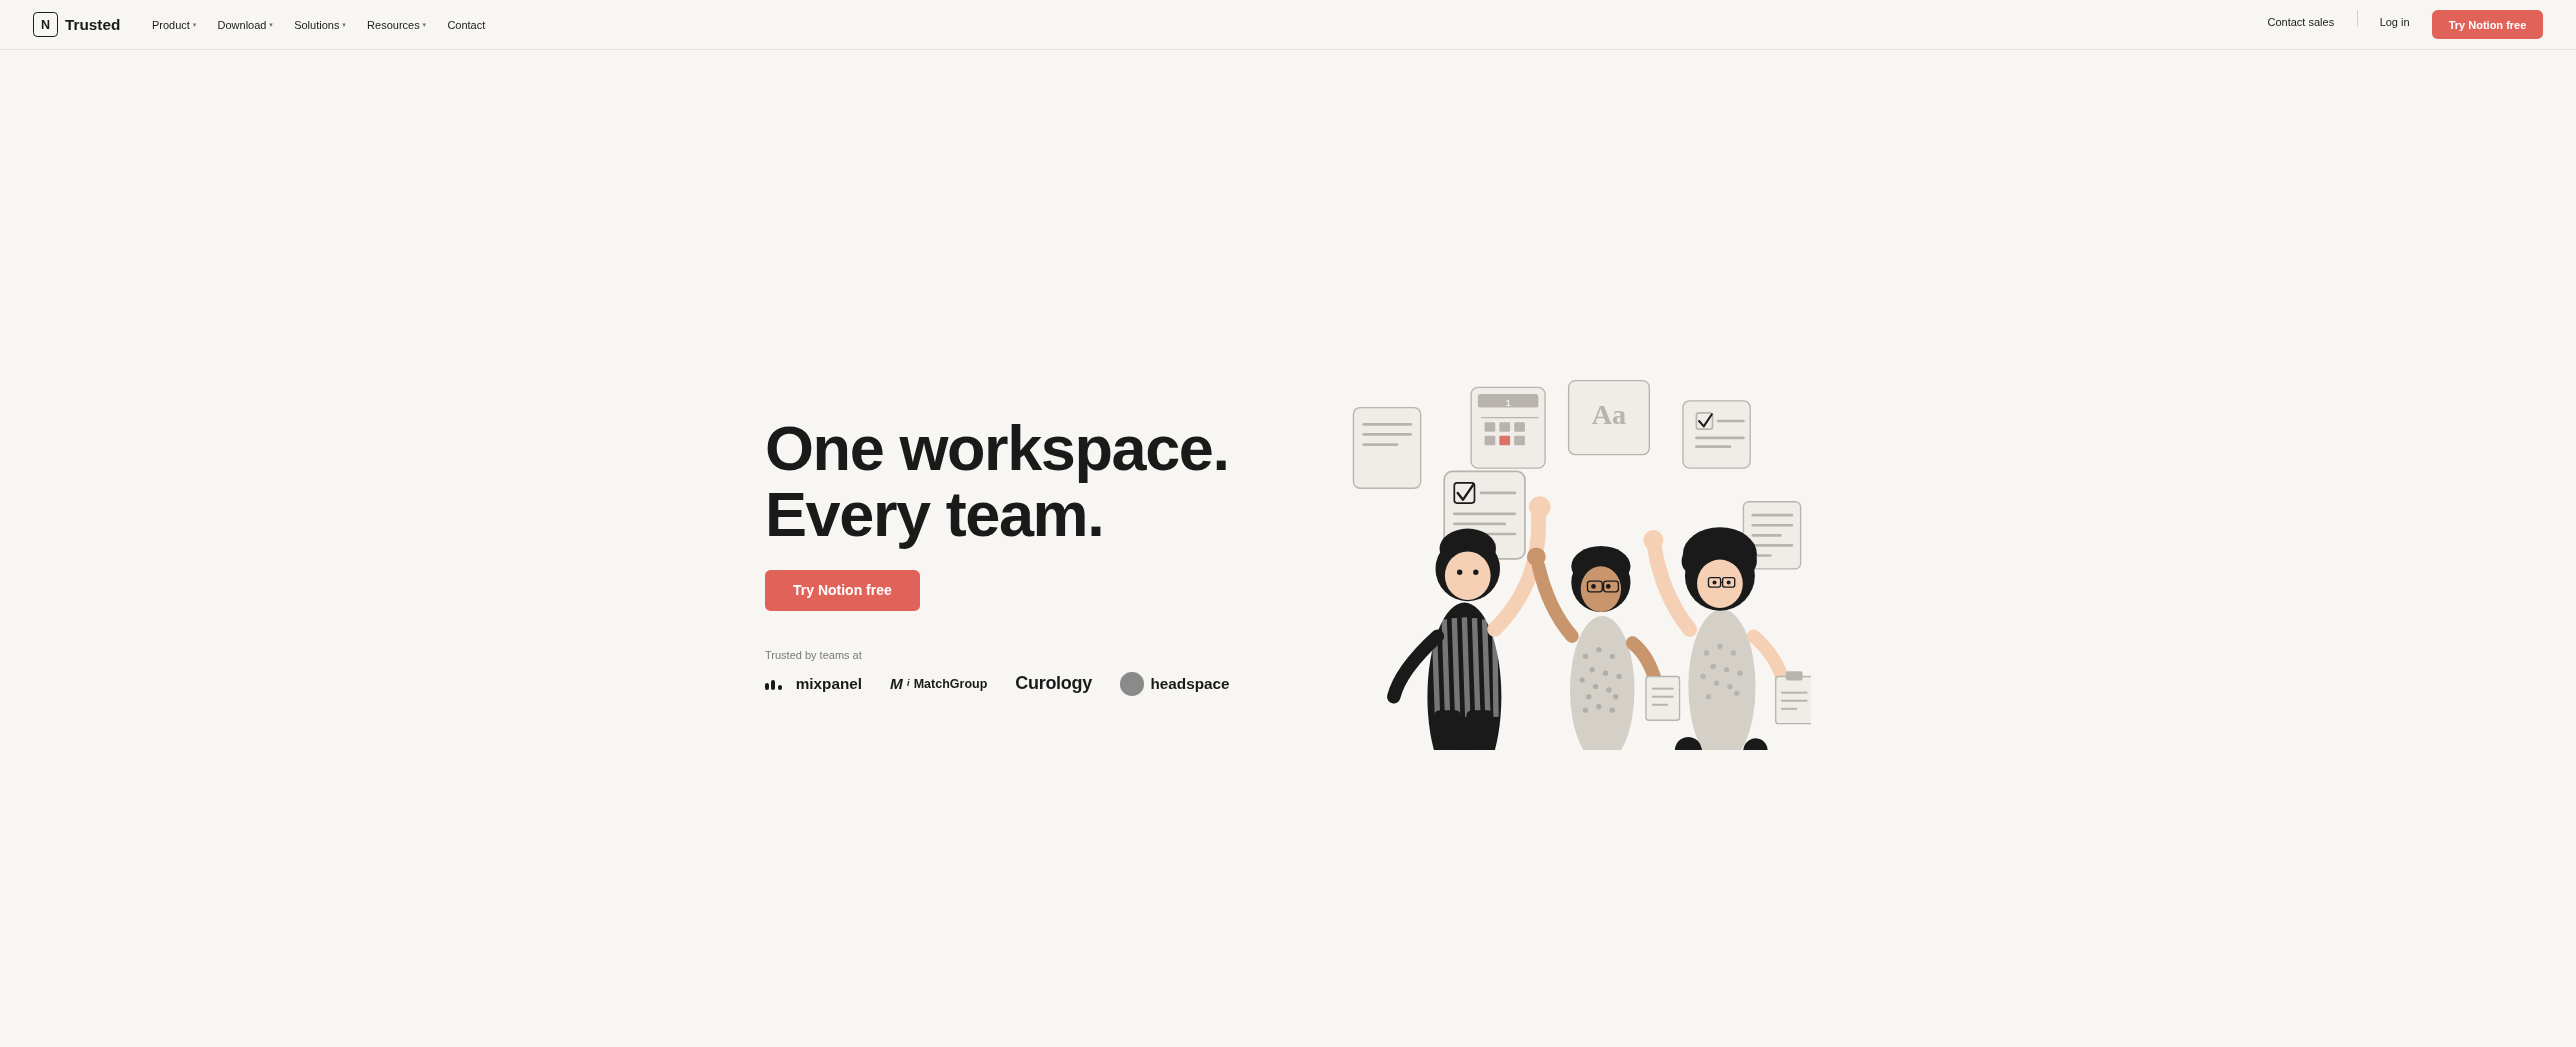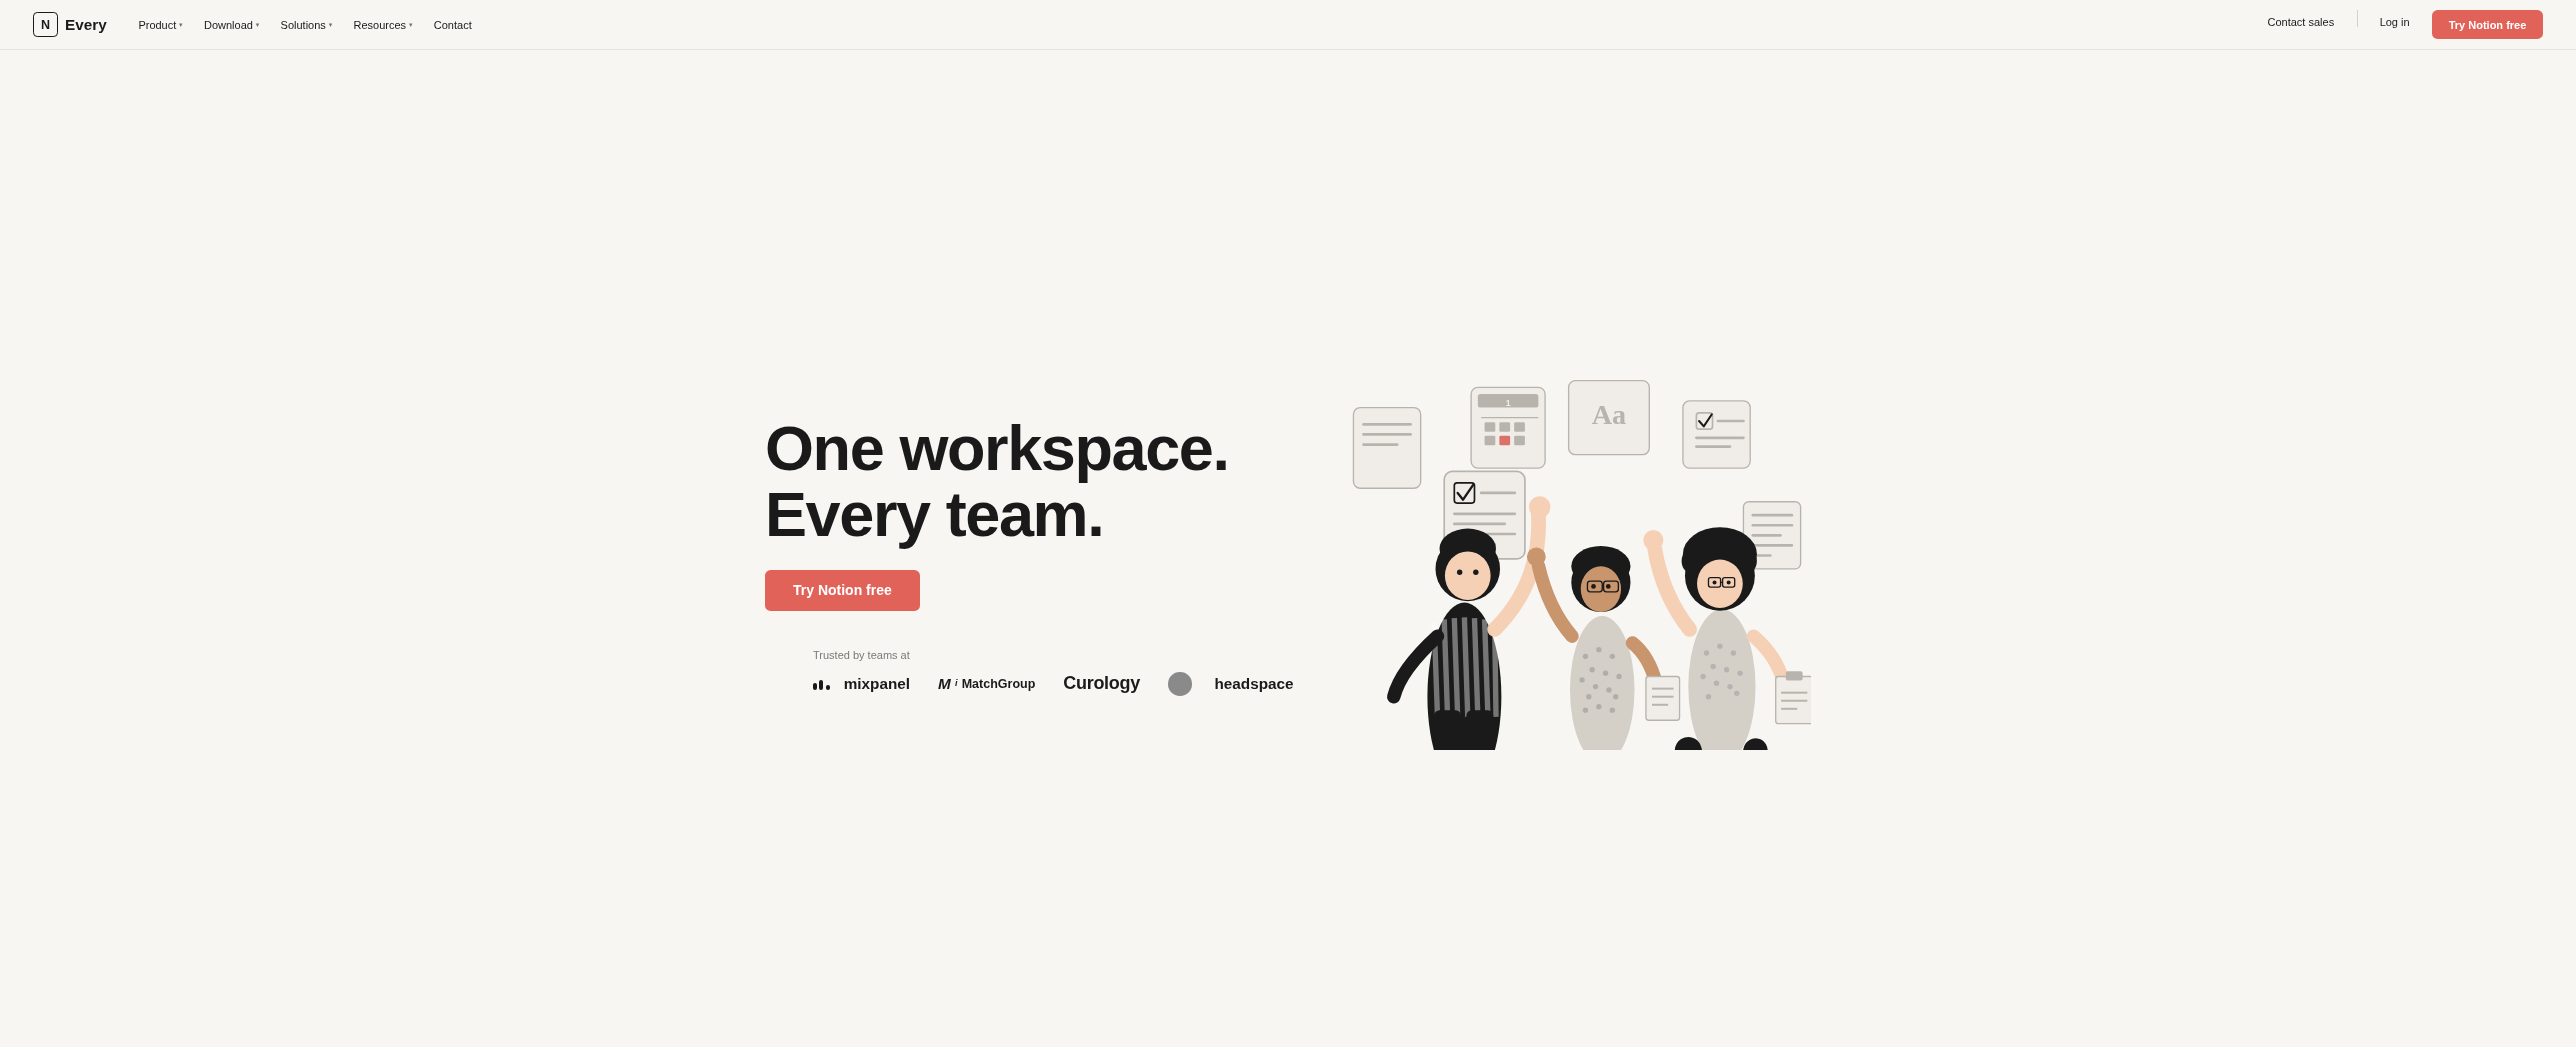--- a/index.html
+++ b/index.html
@@ -172,21 +172,20 @@
       border-radius: 5.6px;
       font-size: 14px;
       font-weight: 600;
       cursor: pointer;
       text-decoration: none;
       margin-bottom: 33px;
     }
 
     .trusted-by {
       margin-top: 5.6px;
-      margin-left: 48px;
     }
 
     .trusted-by-label {
       font-size: 11px;
       color: #7a7a7a;
       margin-bottom: 11px;
     }
 
     .trusted-logos {
       display: flex;
@@ -235,21 +234,21 @@
     .logo-curology {
       font-size: 18px;
       font-weight: 900;
       color: #1a1a1a;
       letter-spacing: -0.3px;
     }
 
     .logo-headspace {
       display: flex;
       align-items: center;
-      gap: 23px;
+      gap: 7px;
       font-size: 15.3px;
       font-weight: 600;
       color: #1a1a1a;
     }
 
     .headspace-circle {
       width: 23.6px;
       height: 23.6px;
       background-color: #8a8a8a;
       border-radius: 50%;
@@ -278,21 +277,21 @@
   </style>
 </head>
 <body>
 
 <nav>
   <div class="nav-left">
     <a class="nav-logo" href="#">
       <div class="nav-logo-icon">
         <span>N</span>
       </div>
-      <span class="nav-logo-text">Every</span>
+      <span class="nav-logo-text">Trusted</span>
     </a>
     <ul class="nav-menu">
       <li>
         <a href="#">
           <span>Product</span>
           <span class="chevron">▾</span>
         </a>
       </li>
       <li>
         <a href="#">

